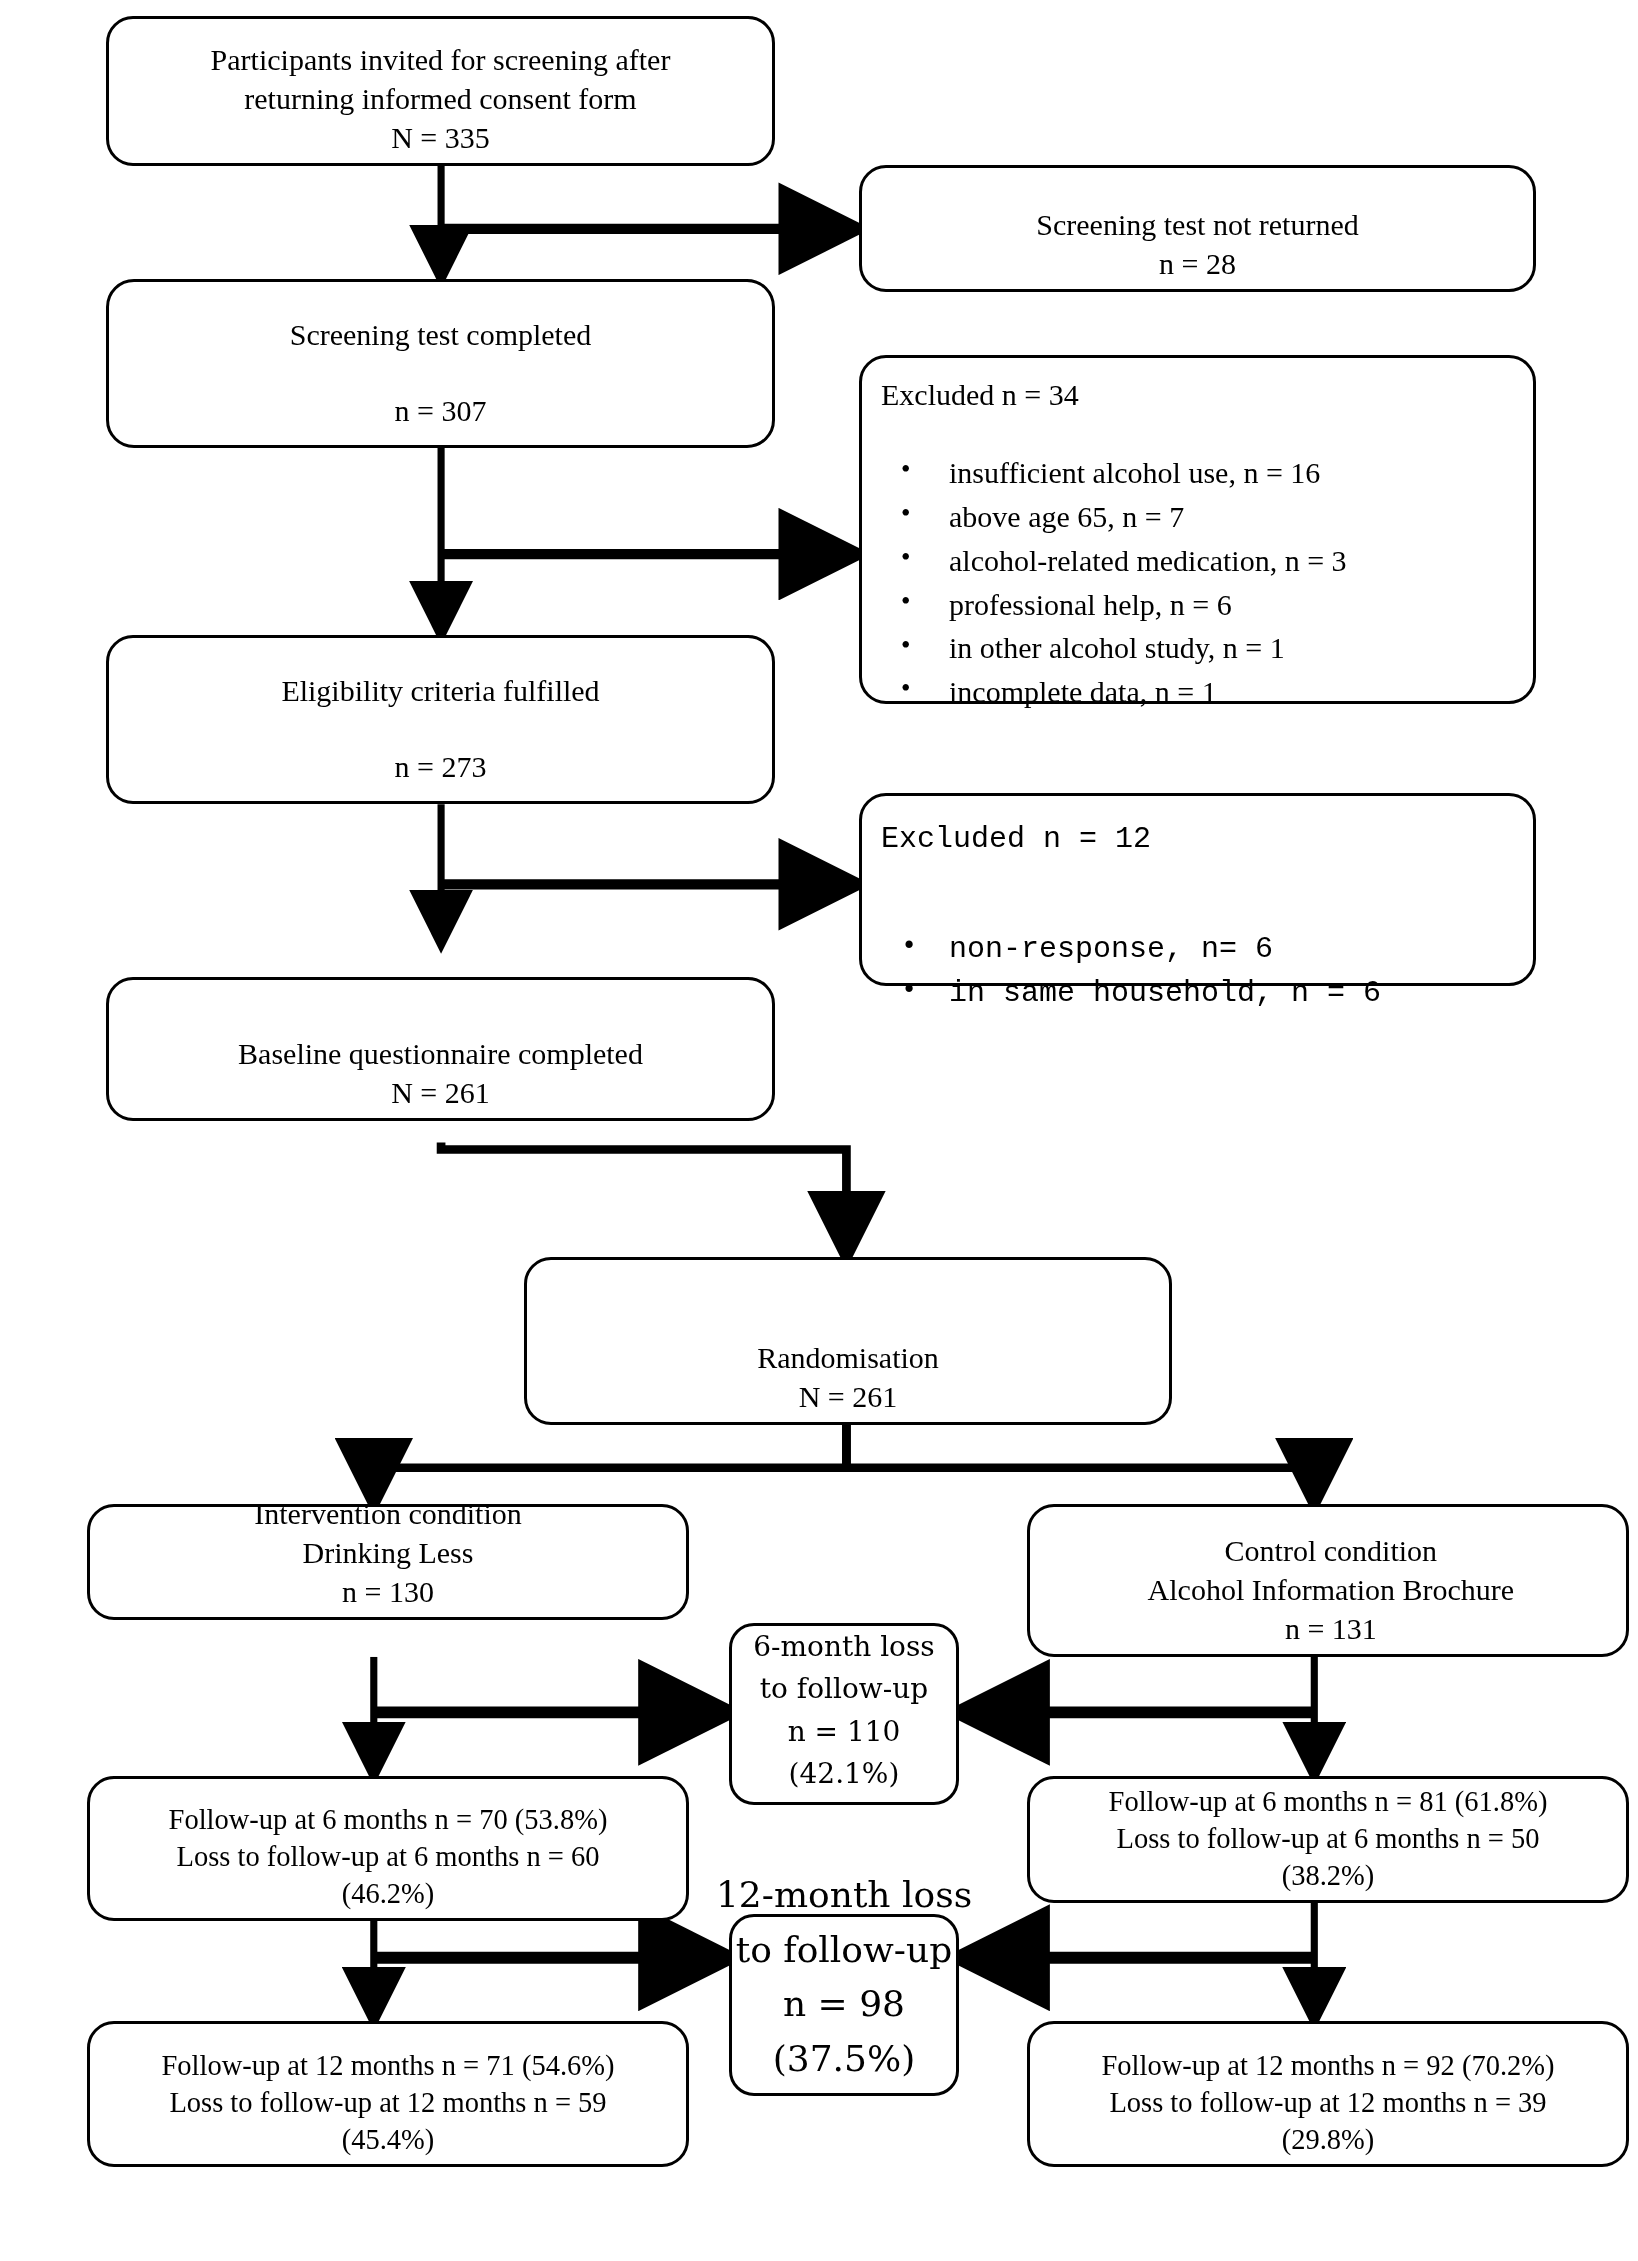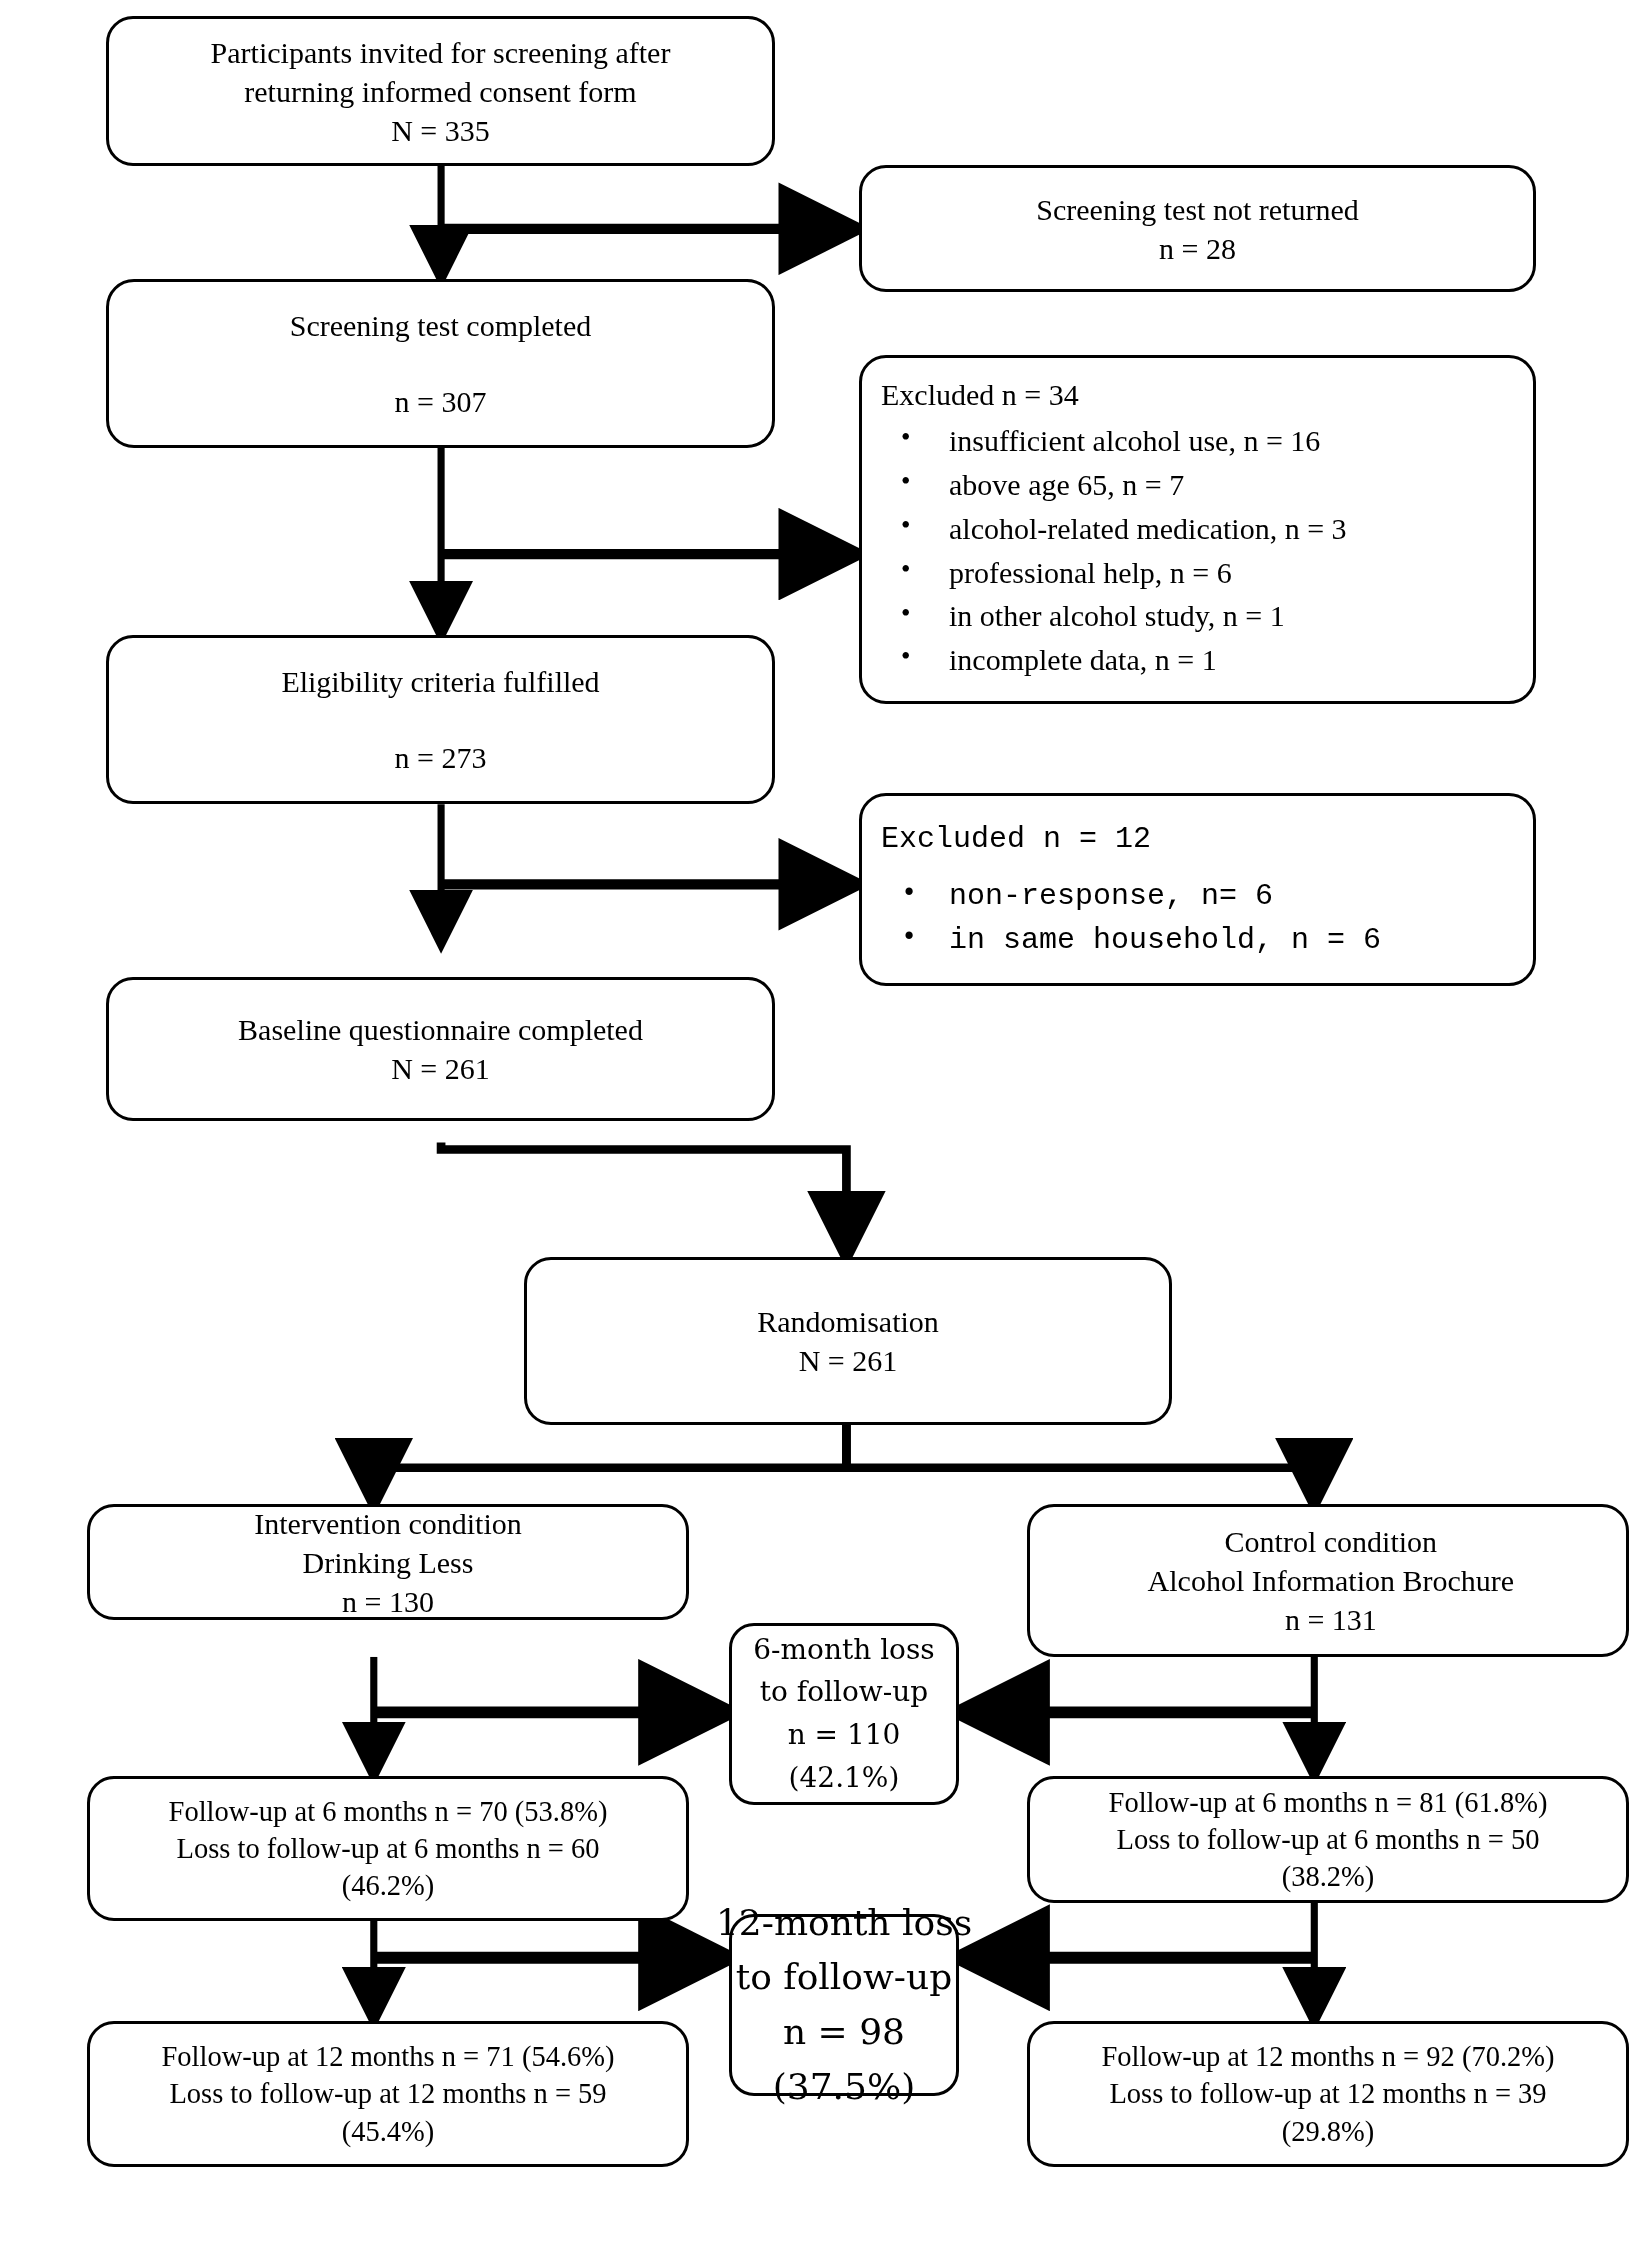--- a/index.html
+++ b/index.html
@@ -26,35 +26,36 @@
     pointer-events: none;
   }
   .node {
     position: absolute;
     box-sizing: border-box;
     border: 3.2px solid #000000;
     border-radius: 27px;
     background: #ffffff;
     display: flex;
     flex-direction: column;
-    justify-content: center;
+    justify-content: flex-end;
     align-items: center;
     text-align: center;
     padding: 6.3px 14.3px;
     line-height: 1.30;
     font-size: 30px;
     z-index: 2;
   }
   .node .ln { display: block; white-space: nowrap; }
   .node.loose { line-height: 1.85; }
   .node.left-align {
     align-items: flex-start;
     text-align: left;
     justify-content: flex-start;
     padding: 17.4px 19px;
+    gap: 32px;
   }
   .node.narrow { font-size: 29px; border-radius: 25px; line-height: 1.52; }
   .excl-title { display: block; margin-bottom: 4.8px; white-space: nowrap; }
   .excl-list {
     margin: 0;
     padding: 0 0 0 68px;
     list-style: none;
   }
   .excl-list li {
     position: relative;

